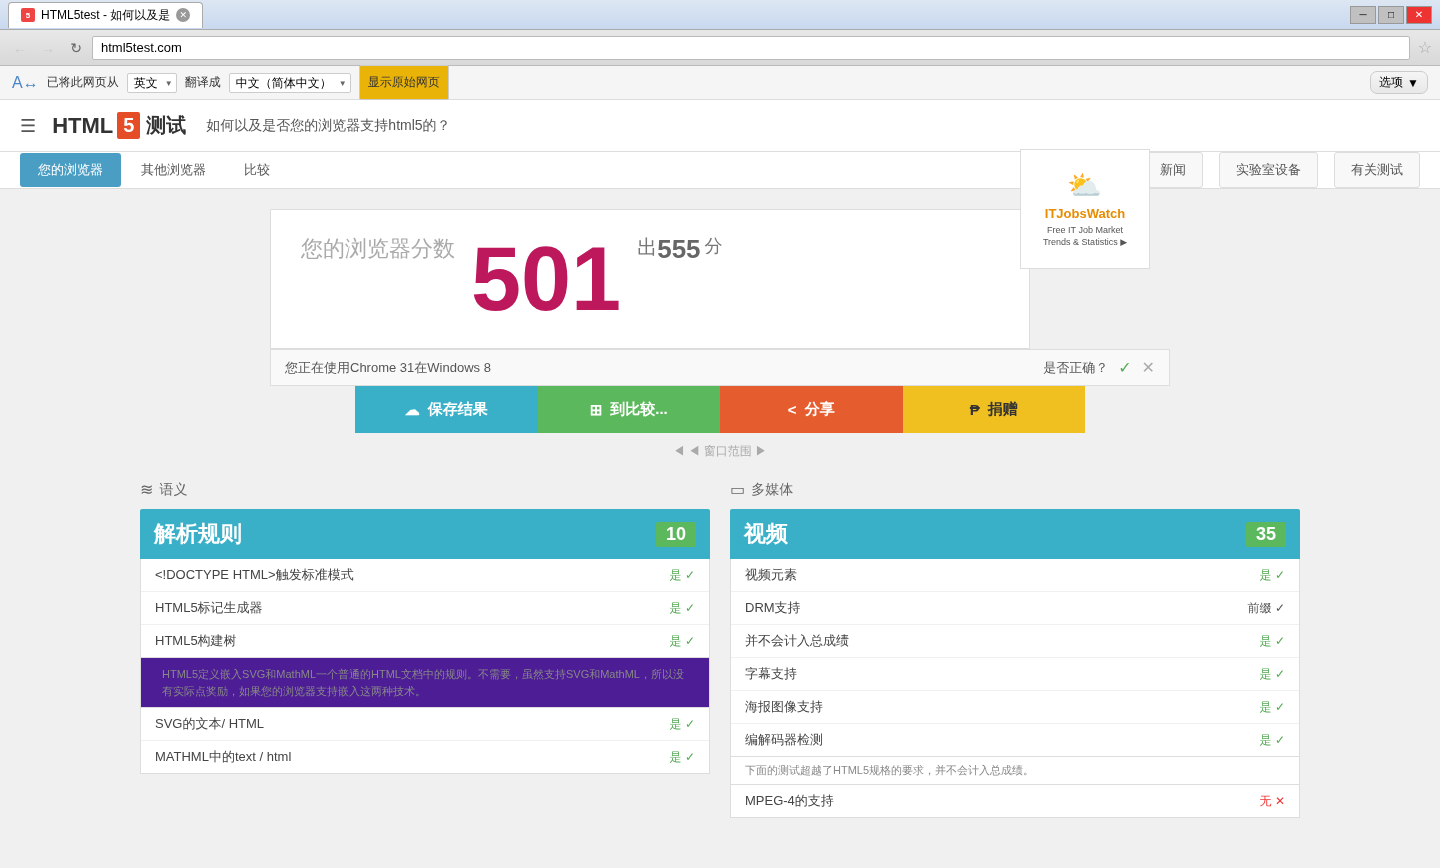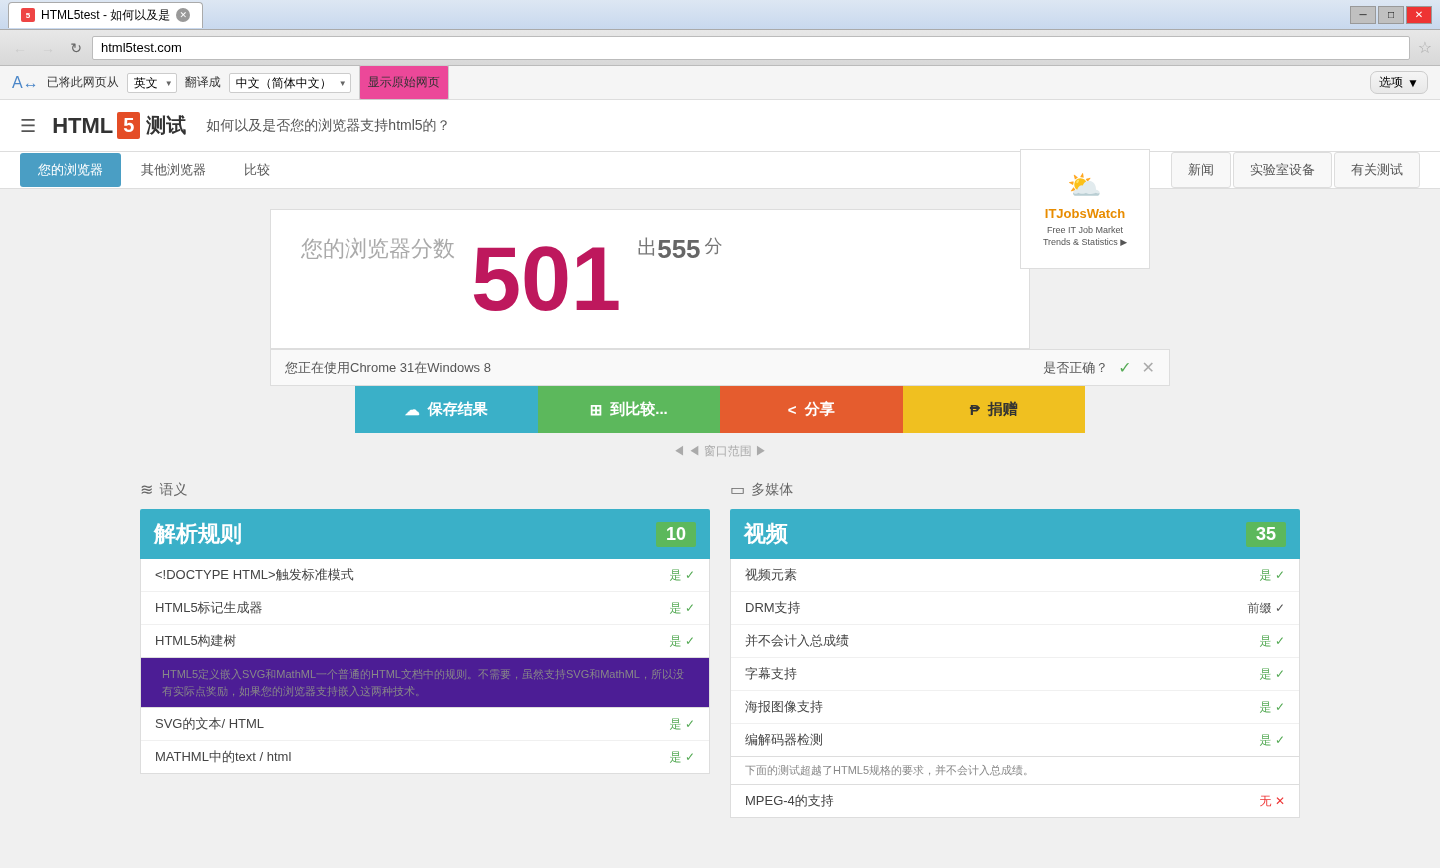--- a/index.html
+++ b/index.html
@@ -134,21 +134,21 @@
       position: absolute;
       right: 4px;
       top: 50%;
       transform: translateY(-50%);
       font-size: 8px;
       pointer-events: none;
       color: #666;
     }
     .translate-btn {
       border: 1px solid #ccc;
-      background: #ec4899;
+      background: #eab308;
       padding: 8px 8px;
       border-radius: 2px;
       cursor: pointer;
       font-size: 12px;
       color: #333;
     }
     .translate-options-btn {
       margin-left: auto;
       border: 1px solid #ccc;
       background: linear-gradient(to bottom, #f5f5f5, #e8e8e8);
@@ -206,21 +206,21 @@
       cursor: pointer;
       border-radius: 3px;
       color: #555;
       border: none;
       background: transparent;
     }
     .nav-tab.active {
       background: #4a9ec4;
       color: white;
     }
-    .nav-tabs-right { display: flex; gap: 2px; }
+    .nav-tabs-right { display: flex; gap: 16px; }
     .nav-tab-right {
       padding: 8px 16px;
       font-size: 13px;
       cursor: pointer;
       color: #555;
       border: 1px solid #ddd;
       background: #f8f8f8;
       border-radius: 3px;
     }
     .score-label { font-size: 22px; color: #aaa; margin-right: 16px; }

